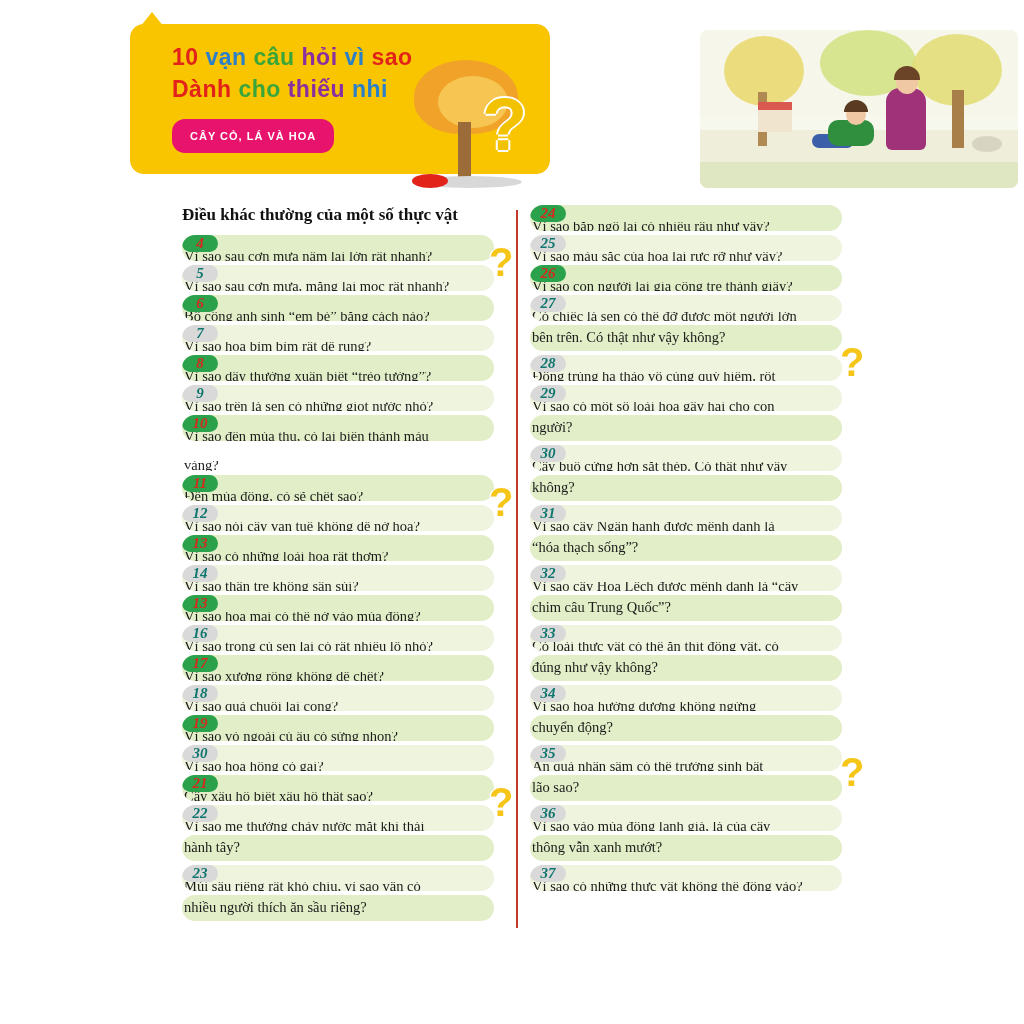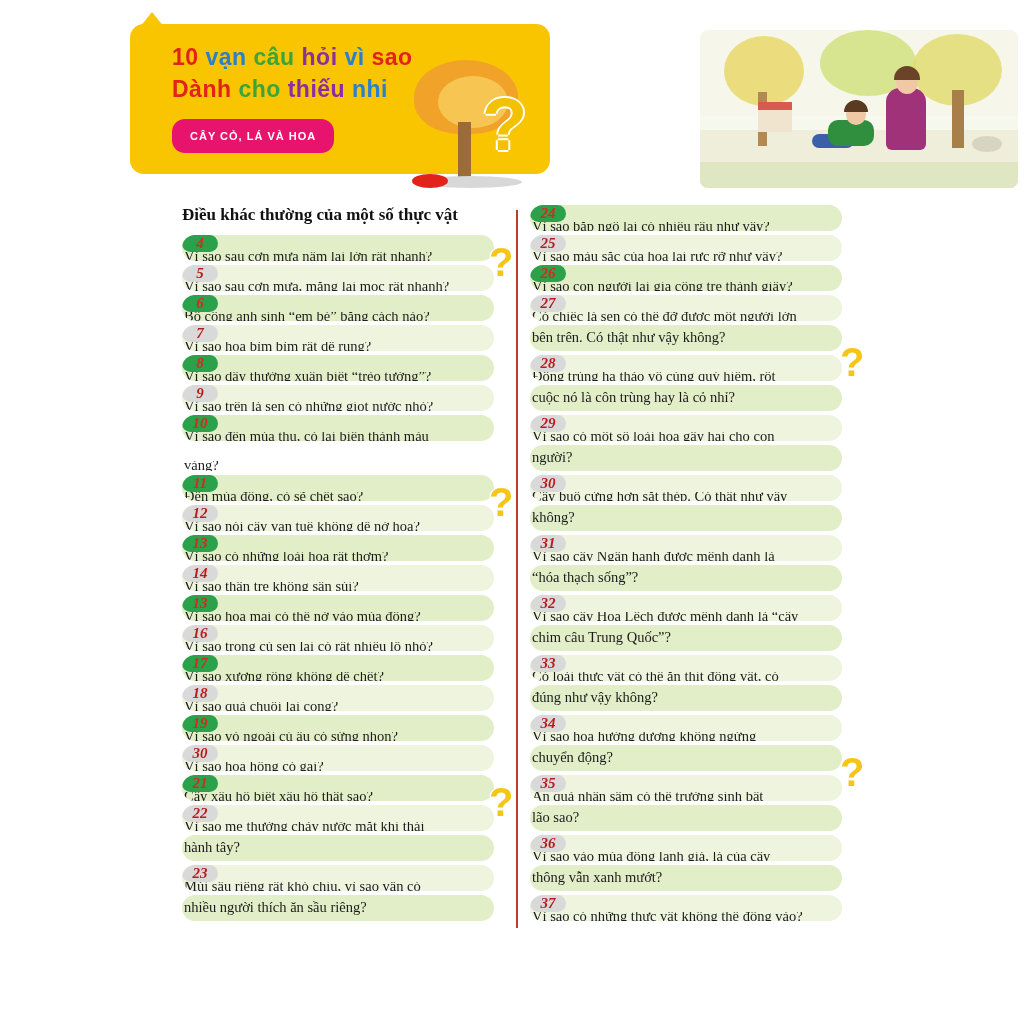--- a/index.html
+++ b/index.html
@@ -229,21 +229,21 @@
     display: flex;
     align-items: center;
     justify-content: center;
     font-family: "Liberation Serif", serif;
     font-style: italic;
     font-weight: bold;
     font-size: 15px;
   }
   .num.grey {
     background: #d9d9d9;
-    color: #b91c1c;
+    color: #0f766e;
   }
   .num.red-on-green {
     background: #2aa14a;
     color: #d42b1f;
   }
   .num.empty {
     background: #2aa14a;
     color: transparent;
   }
   .num.empty-grey {
@@ -446,24 +446,20 @@
       <div class="txt">Có chiếc lá sen có thể đỡ được một người lớn</div>
     </div>
     <div class="row shade-a">
       <div class="num empty"></div>
       <div class="txt">bên trên. Có thật như vậy không?</div>
     </div>
     <div class="row shade-b">
       <div class="num grey">28</div>
       <div class="txt">Đông trùng hạ thảo vô cùng quý hiếm, rốt</div>
     </div>
-    <div class="row shade-a">
-      <div class="num empty"></div>
-      <div class="txt">cuộc nó là côn trùng hay là cỏ nhỉ?</div>
-    </div>
     <div class="row shade-b">
       <div class="num grey">29</div>
       <div class="txt">Vì sao có một số loài hoa gây hại cho con</div>
     </div>
     <div class="row shade-a">
       <div class="num empty"></div>
       <div class="txt">người?</div>
     </div>
     <div class="row shade-b">
       <div class="num grey">30</div>

